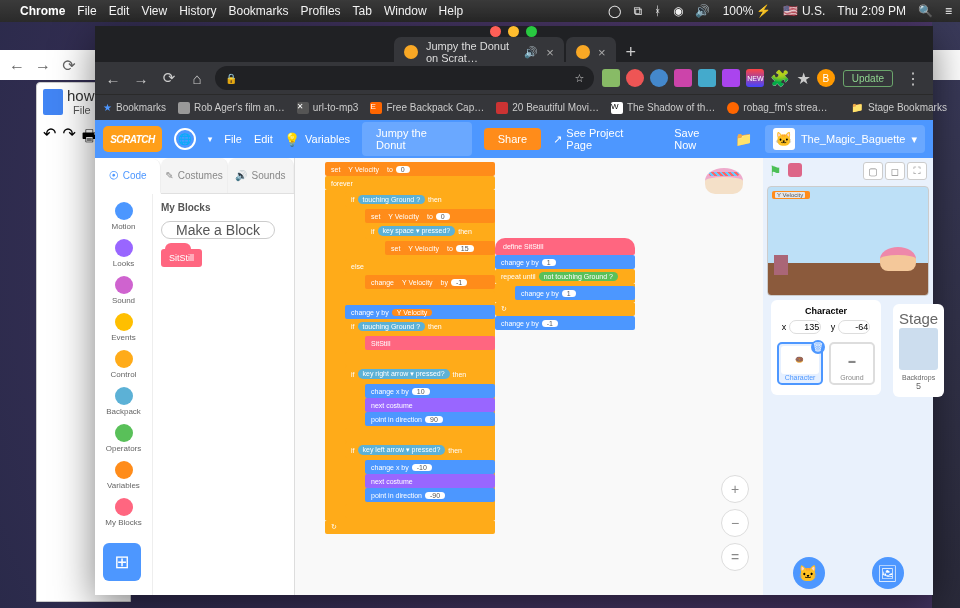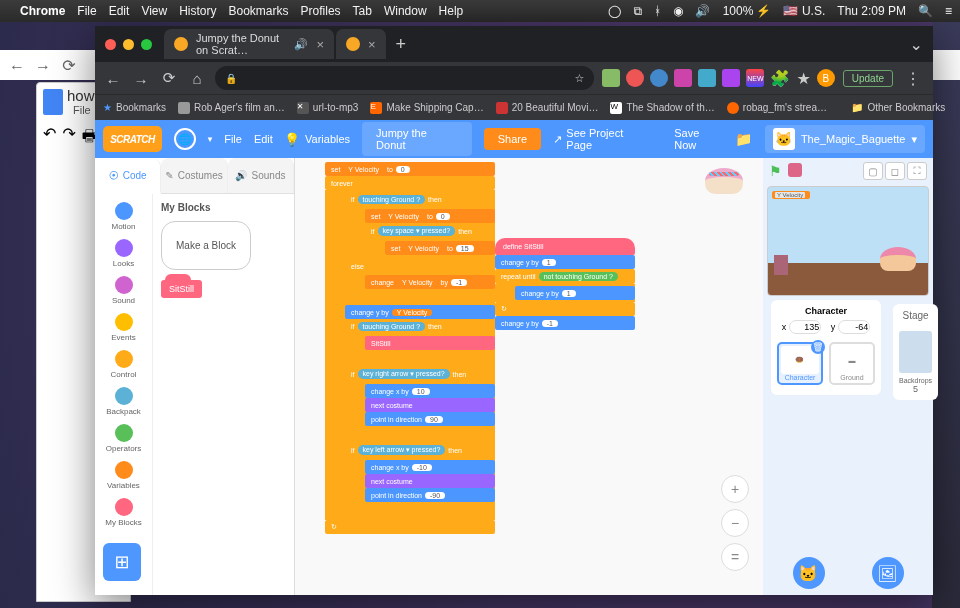--- a/index.html
+++ b/index.html
@@ -17,21 +17,21 @@
 
 .docs-win { position: absolute; top: 60px; left: 0; width: 95px; height: 520px; background: #fff; border: 1px solid #ccc; border-radius: 4px 4px 0 0; }
 .docs-title { padding: 4px 6px; font-size: 15px; color: #333; }
 .docs-menu { padding: 0 6px; font-size: 11px; color: #555; display:flex; gap:10px;}
 .docs-icons { padding: 4px 6px; display:flex; gap:6px; }
 .nav-bar { position:absolute; top:28px; left:0; right:0; height:30px; background:#fff; display:flex; align-items:center; padding:0 8px; gap:8px; }
 .nav-btn { width:18px; height:18px; border:none; background:none; color:#666; font-size:16px; }
 
 
 .chrome { position: absolute; top: 26px; left: 95px; width: 838px; height: 569px; background: #202124; border-radius: 8px 8px 0 0; box-shadow: 0 10px 40px rgba(0,0,0,0.5); display: flex; flex-direction: column; }
-.chrome-top { height: 36px; background: #202124; display: flex; align-items: center; padding-left: 10px; }
+.chrome-top { height: 36px; background: #202124; display: flex; align-items: center; padding-left: 10px; flex-direction: column; }
 .traffic { display: flex; gap: 7px; margin-right: 12px; }
 .tl { width: 11px; height: 11px; border-radius: 50%; }
 .tl.r{background:#ff5f57;} .tl.y{background:#ffbd2e;} .tl.g{background:#28c940;}
 .tabs { display: flex; height: 30px; align-items: center; }
 .tab { height: 30px; background: #35363a; color: #ddd; font-size: 11px; display: flex; align-items: center; padding: 0 10px; border-radius: 7px 7px 0 0; margin-right: 2px; gap: 8px; max-width: 170px;}
 .tab.active { background: #35363a; }
 .tab-icon { width: 14px; height: 14px; background: #f9a825; border-radius: 50%; flex-shrink:0; }
 .tab-close { color: #aaa; font-size: 13px; }
 .tab-add { color:#ccc; font-size:18px; padding:0 8px; }
 .chrome-url { height: 32px; background: #35363a; display: flex; align-items: center; padding: 0 8px; gap: 8px; }
@@ -65,21 +65,21 @@
 .editor-left { width:200px; background:#fff; border-right:1px solid #ddd; display:flex; flex-direction:column; }
 .editor-tabs { height:36px; display:flex; border-bottom:1px solid #e0e0e0; }
 .ed-tab { flex:1; display:flex; align-items:center; justify-content:center; gap:4px; font-size:10px; color:#888; border-right:1px solid #eee; background:#f4f4f4; border-radius: 8px 8px 0 0;}
 .ed-tab.active { background:#fff; color:#4d97ff; border-bottom:2px solid #fff; position:relative; top:1px;}
 .palette { display:flex; flex:1; }
 .categories { width:58px; border-right:1px solid #eee; padding:4px 0; }
 .cat { display:flex; flex-direction:column; align-items:center; padding:4px 0; font-size:8px; color:#666; gap:2px;}
 .cat-dot { width:18px; height:18px; border-radius:50%; }
 .pal-body { flex:1; padding:8px; font-size:10px; }
 .pal-heading { font-weight:bold; color:#555; margin-bottom:8px; }
-.make-block { border:1px solid #ccc; padding:18px 14px; border-radius:14px; font-size:10px; color:#555; display:inline-block; margin-bottom:10px; background:#fff;}
+.make-block { border:1px solid #ccc; padding:0 14px; border-radius:14px; font-size:14px; color:#555; display:inline-block; margin-bottom:10px; background:#fff;}
 .custom-block-pal { background:#ff6680; color:#fff; padding:4px 8px; border-radius:3px; font-size:9px; display:inline-block; position:relative;}
 .custom-block-pal::before { content:""; position:absolute; top:-6px; left:4px; width:26px; height:6px; background:#ff6680; border-radius:10px 10px 0 0;}
 
 .corner-btn { position:absolute; bottom:14px; left:8px; width:38px; height:38px; background:#4d97ff; border-radius:6px; display:flex; align-items:center; justify-content:center; color:#fff; font-size:18px;}
 
 
 .script-area { flex:1; background:#f9f9f9; position:relative; overflow:hidden; }
 .bstack { position:absolute; font-size:7px; color:#fff; }
 .blk { padding:3px 6px; margin-bottom:0; border-radius:2px; white-space:nowrap; display:flex; align-items:center; gap:3px; min-height:14px;}
 .blk.control { background:#ffab19; }
@@ -251,38 +251,38 @@
     <div class="bm">
         <span class="bm-icon" style="background:#999;"></span>
         <span>Rob Ager's film an…</span>
       </div>
     <div class="bm">
         <span class="bm-icon" style="background:#555;color:#fff;font-size:8px;">✕</span>
         <span>url-to-mp3</span>
       </div>
     <div class="bm">
         <span class="bm-icon" style="background:#f60;color:#fff;font-size:8px;">E</span>
-        <span>Make Shipping Cap…</span>
+        <span>Free Backpack Cap…</span>
       </div>
     <div class="bm">
         <span class="bm-icon" style="background:#c33;"></span>
         <span>20 Beautiful Movi…</span>
       </div>
     <div class="bm">
         <span class="bm-icon" style="background:#fff;color:#000;font-size:8px;">W</span>
         <span>The Shadow of th…</span>
       </div>
     <div class="bm">
         <span class="bm-icon" style="background:#f60;border-radius:50%;"></span>
         <span>robag_fm's strea…</span>
       </div>
     <div style="flex:1"></div>
     <div class="bm">
         <span>📁</span>
-        <span>Other Bookmarks</span>
+        <span>Stage Bookmarks</span>
       </div>
   </div>
 
   <div class="scratch">
     <div class="scratch-header">
       <div class="scratch-logo">SCRATCH</div>
       <div class="globe">🌐</div>
       <span style="font-size:9px;">▾</span>
       <span class="sh-item">File</span>
       <span class="sh-item">Edit</span>
@@ -523,21 +523,21 @@
                   <span>Character</span>
                 </div>
                 <div class="sprite-card inactive">
                   <div class="sprite-thumb">▬</div>
                   <span>Ground</span>
                 </div>
               </div>
             </div>
           </div>
           <div class="stage-panel" style="width:54px;">
-            <div style="font-size:10px;margin-bottom:10px;">Stage</div>
+            <div style="font-size:15px;margin-bottom:1px;">Stage</div>
             <div class="stage-thumb"></div>
             <div style="font-size:7px;">Backdrops</div>
             <div style="font-size:9px;">5</div>
           </div>
         </div>
         <div style="flex:1"></div>
         <div class="fab-row">
           <div class="fab">🐱</div>
           <div class="fab">🖼</div>
         </div>

